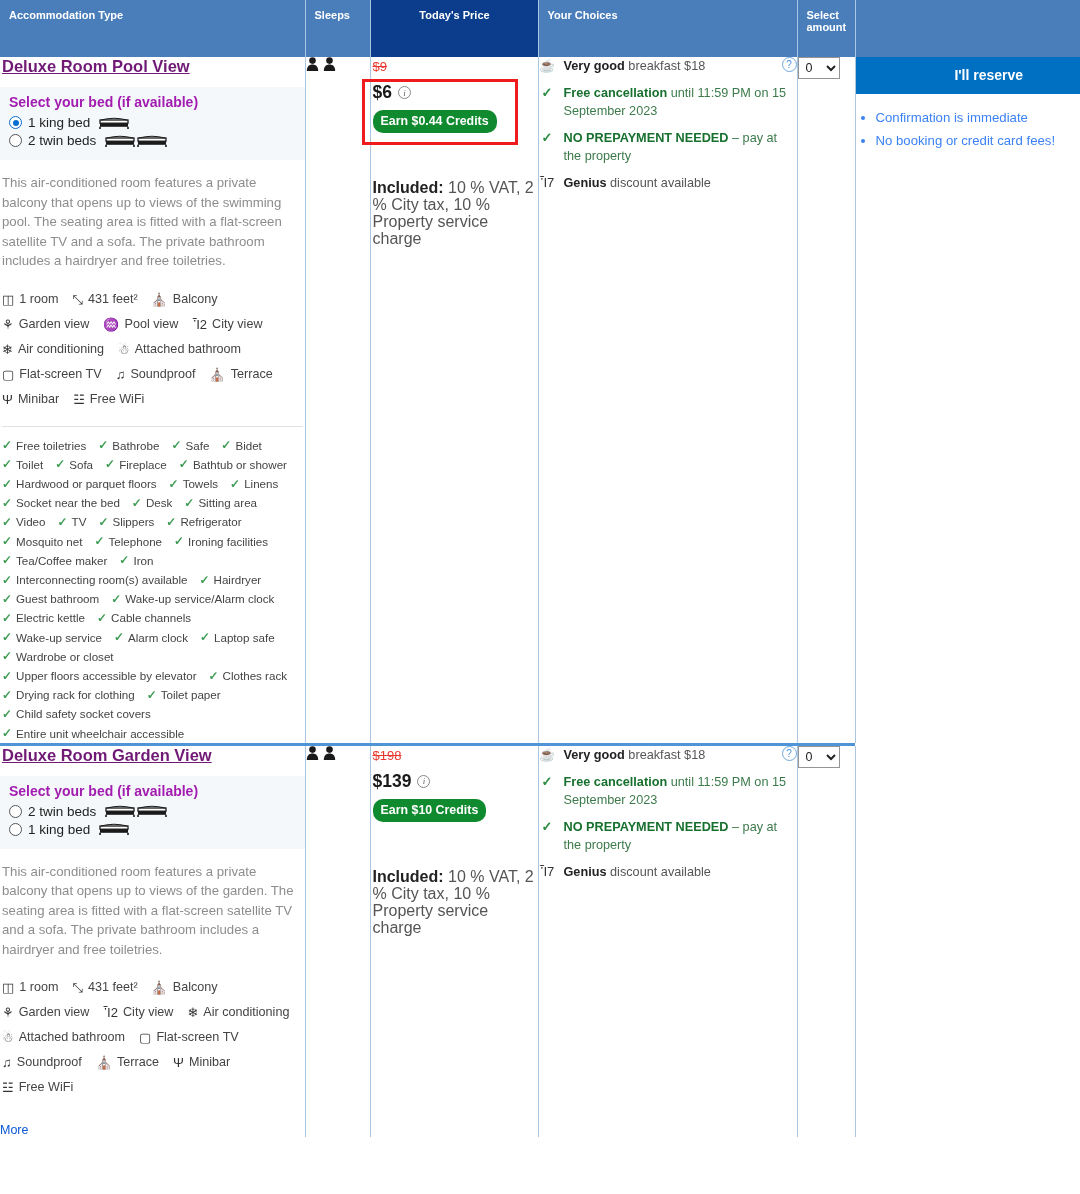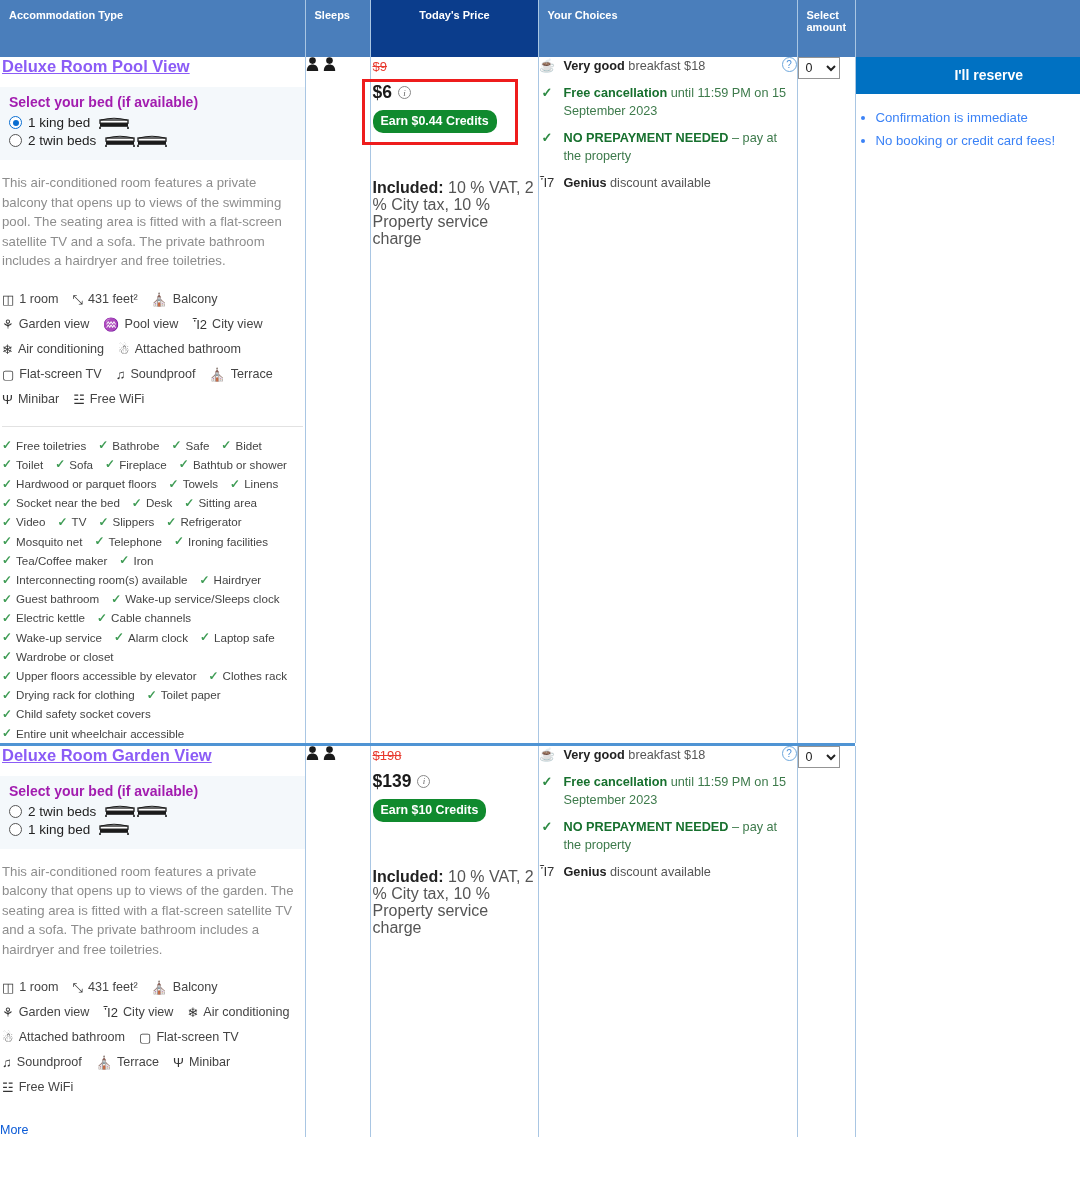--- a/index.html
+++ b/index.html
@@ -39,21 +39,21 @@
   .c-choice { width:259px; padding:12px 10px 0 10px; }
   .c-sel    { width:58px;  padding:12px 0 0 6px; }
   .c-act    { width:267px; padding:16px 14px 0 14px; border-right:none; }
 
   .rowsep td { padding:0; height:3px; }
   .rowsep .sep-line { height:3px; background:#4f94d4; }
   .rowsep .sep-blank { height:3px; background:#ffffff; }
 
   
   .room-title {
-    color:#8b5cf6; font-weight:bold; font-size:16.5px;
+    color:#701a75; font-weight:bold; font-size:16.5px;
     text-decoration:underline; display:inline-block;
     margin:0 0 11px 2px; cursor:pointer;
   }
 
   
   .bed-box { background:#f4f8fb; padding:7px 9px 9px 9px; margin-bottom:13px; }
   .bed-box .bed-h { font-weight:bold; color:#a21caf; font-size:14px; margin-bottom:5px; }
   .bed-opt { display:flex; align-items:center; gap:6px; margin:3px 0; font-size:13.5px; color:#222; }
   .radio { width:13px; height:13px; border-radius:50%; border:1.3px solid #555;
            background:#fff; flex:none; position:relative; }
@@ -353,21 +353,21 @@
                 <span>Hairdryer</span>
               </span>
             </div>
             <div class="amline">
               <span class="am">
                 <span class="tick">✓</span>
                 <span>Guest bathroom</span>
               </span>
               <span class="am">
                 <span class="tick">✓</span>
-                <span>Wake-up service/Sleeps clock</span>
+                <span>Wake-up service/Alarm clock</span>
               </span>
             </div>
             <div class="amline">
               <span class="am">
                 <span class="tick">✓</span>
                 <span>Electric kettle</span>
               </span>
               <span class="am">
                 <span class="tick">✓</span>
                 <span>Cable channels</span>

